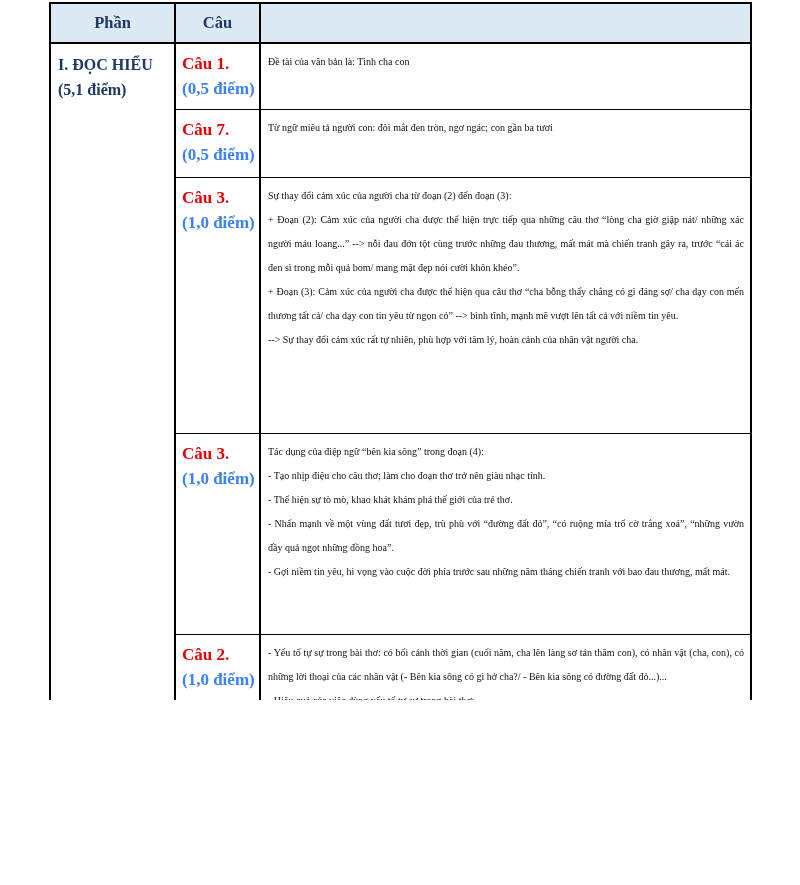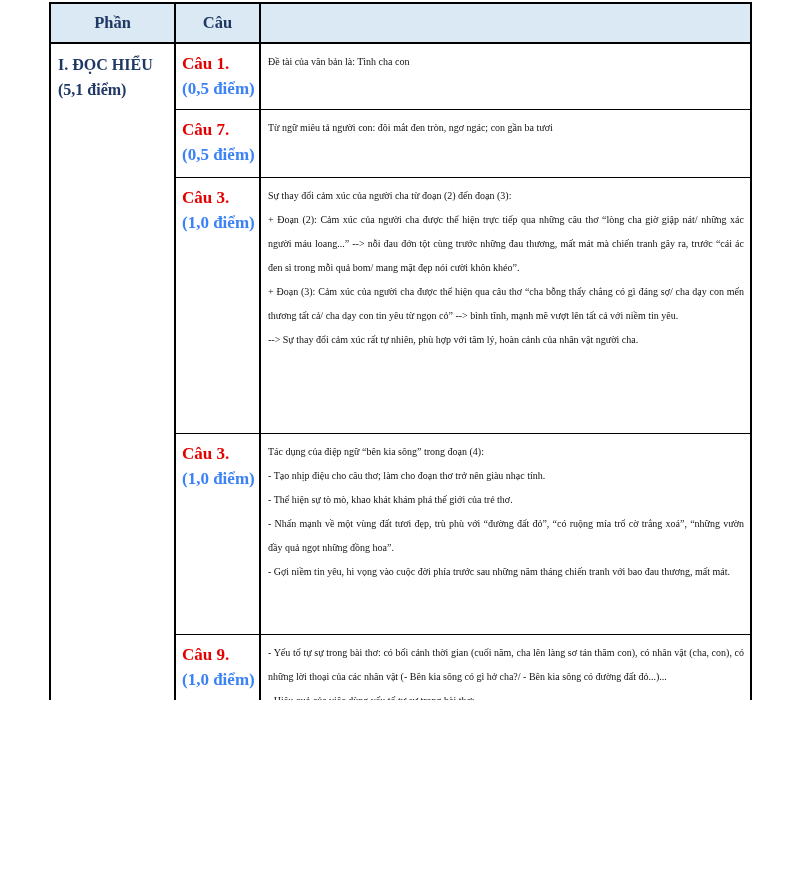--- a/index.html
+++ b/index.html
@@ -162,21 +162,21 @@
         </td>
         <td class="a-cell">Tác dụng của điệp ngữ “bên kia sông” trong đoạn (4):
 - Tạo nhịp điệu cho câu thơ; làm cho đoạn thơ trở nên giàu nhạc tính.
 - Thể hiện sự tò mò, khao khát khám phá thế giới của trẻ thơ.
 - Nhấn mạnh về một vùng đất tươi đẹp, trù phù với “đường đất đỏ”, “có ruộng mía trổ cờ trắng xoá”, “những vườn đầy quả ngọt những đồng hoa”.
 - Gợi niềm tin yêu, hi vọng vào cuộc đời phía trước sau những năm tháng chiến tranh với bao đau thương, mất mát.</td>
       </tr>
 
       <tr class="r5">
         <td class="q-cell">
-          <div class="q-label">Câu 9.</div>
+          <div class="q-label">Câu 2.</div>
           <div class="q-points">(1,0 điểm)</div>
         </td>
         <td class="a-cell">- Yếu tố tự sự trong bài thơ: có bối cảnh thời gian (cuối năm, cha lên làng sơ tán thăm con), có nhân vật (cha, con), có những lời thoại của các nhân vật (- Bên kia sông có gì hở cha?/ - Bên kia sông có đường đất đỏ...)...
 - Hiệu quả của việc dùng yếu tố tự sự trong bài thơ:
 + Làm cho bài thơ như một câu chuyện nhẹ nhàng, ấm áp của hai cha con.
 + Giúp nhân vật người cha thuận lợi bộc lộ cảm xúc: từ nỗi đau đớn trước những đau thương, mất mát mà chiến tranh gây ra cho đến niềm tin yêu, hi vọng vào cuộc sống phía trước.
 + Góp phần thể hiện chủ đề, tư tưởng của bài thơ: Ca ngợi tình phụ tử thiêng liêng, cao đẹp; hướng con người đến suy nghĩ tích cực, lạc quan trong cuộc sống.</td>
       </tr>
     </tbody>
       </table>

